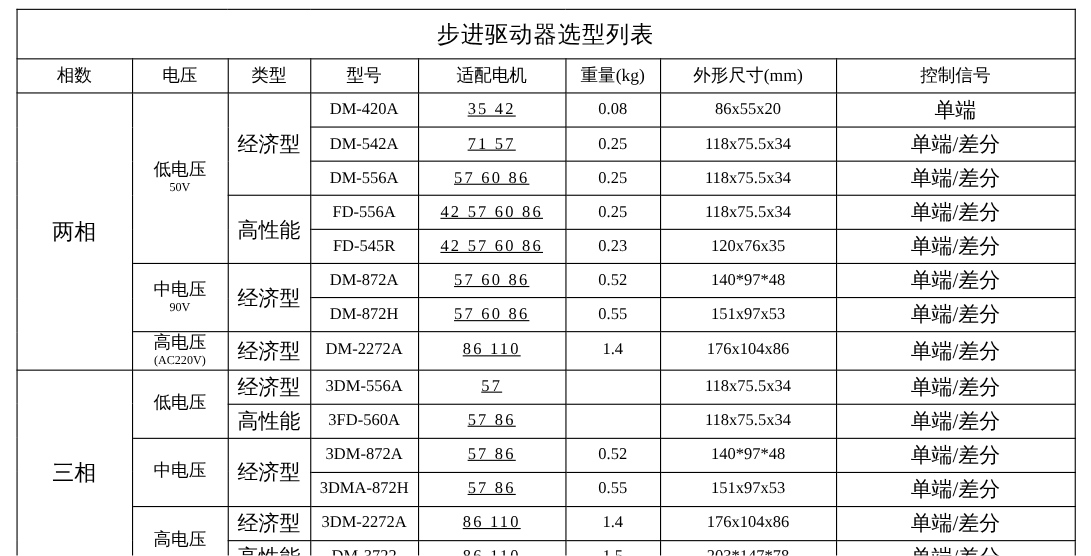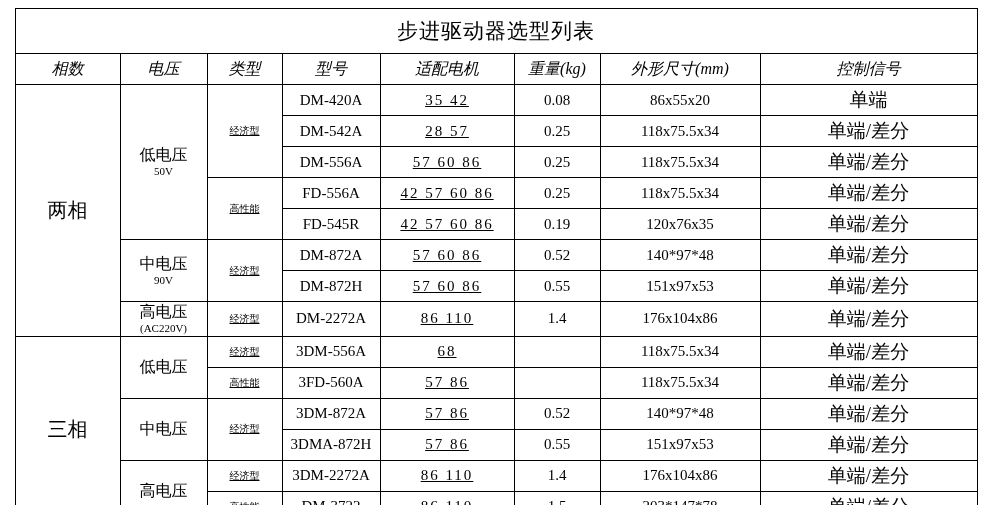--- a/index.html
+++ b/index.html
@@ -37,43 +37,41 @@
     border: 1px solid #000000;
     height: 44px;
     font-size: 21px;
     font-weight: bold;
     letter-spacing: 1px;
   }
   .head-cell {
     height: 30px;
     font-size: 16px;
     font-weight: bold;
-    font-style: italic;
   }
   .cell {
     height: 30px;
     font-size: 15px;
   }
   .cell-model {
     font-size: 15px;
   }
   .voltage-cell {
     font-size: 16px;
     line-height: 1.25;
   }
   .voltage-cell .sub {
     display: block;
     font-size: 11px;
   }
   .phase-cell {
     font-size: 20px;
   }
   .type-cell {
-    font-size: 10px;
-    text-decoration: underline;
+    font-size: 19px;
   }
   .motor-cell {
     font-size: 15px;
     letter-spacing: 2px;
     text-decoration: underline;
   }
   .num-cell {
     font-size: 15px;
   }
   .dim-cell {
@@ -126,21 +124,21 @@
           <td class="cell voltage-cell" rowspan="5"><span>低电压</span><span class="sub">50V</span></td>
           <td class="cell type-cell" rowspan="3">经济型</td>
           <td class="cell cell-model">DM-420A</td>
           <td class="cell motor-cell">35 42</td>
           <td class="cell num-cell">0.08</td>
           <td class="cell dim-cell">86x55x20</td>
           <td class="cell sig-cell">单端</td>
         </tr>
         <tr>
           <td class="cell cell-model">DM-542A</td>
-          <td class="cell motor-cell">28 57</td>
+          <td class="cell motor-cell">71 57</td>
           <td class="cell num-cell">0.25</td>
           <td class="cell dim-cell">118x75.5x34</td>
           <td class="cell sig-cell">单端/差分</td>
         </tr>
         <tr>
           <td class="cell cell-model">DM-556A</td>
           <td class="cell motor-cell">57 60 86</td>
           <td class="cell num-cell">0.25</td>
           <td class="cell dim-cell">118x75.5x34</td>
           <td class="cell sig-cell">单端/差分</td>
@@ -149,21 +147,21 @@
           <td class="cell type-cell" rowspan="2">高性能</td>
           <td class="cell cell-model">FD-556A</td>
           <td class="cell motor-cell">42 57 60 86</td>
           <td class="cell num-cell">0.25</td>
           <td class="cell dim-cell">118x75.5x34</td>
           <td class="cell sig-cell">单端/差分</td>
         </tr>
         <tr>
           <td class="cell cell-model">FD-545R</td>
           <td class="cell motor-cell">42 57 60 86</td>
-          <td class="cell num-cell">0.19</td>
+          <td class="cell num-cell">0.23</td>
           <td class="cell dim-cell">120x76x35</td>
           <td class="cell sig-cell">单端/差分</td>
         </tr>
         <tr>
           <td class="cell voltage-cell" rowspan="2"><span>中电压</span><span class="sub">90V</span></td>
           <td class="cell type-cell" rowspan="2">经济型</td>
           <td class="cell cell-model">DM-872A</td>
           <td class="cell motor-cell">57 60 86</td>
           <td class="cell num-cell">0.52</td>
           <td class="cell dim-cell">140*97*48</td>
@@ -183,21 +181,21 @@
           <td class="cell motor-cell">86 110</td>
           <td class="cell num-cell">1.4</td>
           <td class="cell dim-cell">176x104x86</td>
           <td class="cell sig-cell">单端/差分</td>
         </tr>
         <tr>
           <td class="cell phase-cell" rowspan="6">三相</td>
           <td class="cell voltage-cell" rowspan="2"><span>低电压</span></td>
           <td class="cell type-cell" rowspan="1">经济型</td>
           <td class="cell cell-model">3DM-556A</td>
-          <td class="cell motor-cell">68</td>
+          <td class="cell motor-cell">57</td>
           <td class="cell num-cell"></td>
           <td class="cell dim-cell">118x75.5x34</td>
           <td class="cell sig-cell">单端/差分</td>
         </tr>
         <tr>
           <td class="cell type-cell" rowspan="1">高性能</td>
           <td class="cell cell-model">3FD-560A</td>
           <td class="cell motor-cell">57 86</td>
           <td class="cell num-cell"></td>
           <td class="cell dim-cell">118x75.5x34</td>

